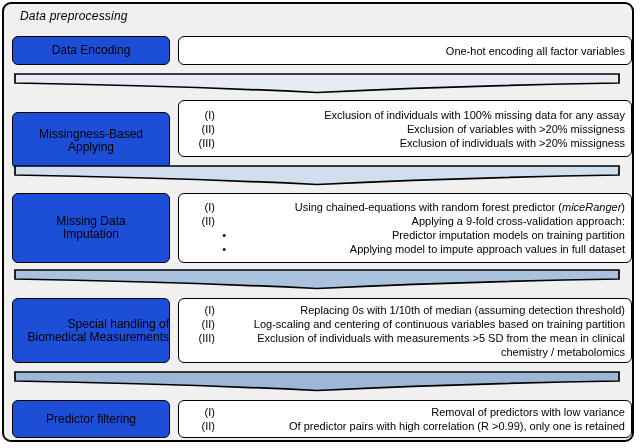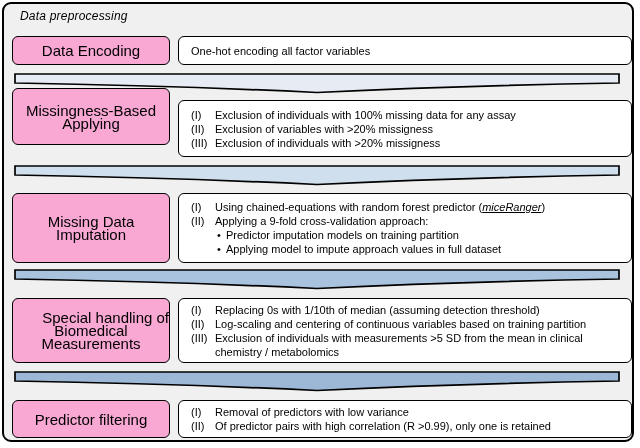--- a/index.html
+++ b/index.html
@@ -13,36 +13,36 @@
     border:2px solid #000; border-radius:9px; background:#f0f0f0;
     box-sizing:border-box;
   }
   .title {
     position:absolute; left:16px; top:5px;
     font-size:12px; font-style:italic; letter-spacing:0.2px;
   }
   .row { position:absolute; left:0; width:100%; }
   .labelbox {
     position:absolute; left:8px; width:158px; box-sizing:border-box;
-    background:#f9a8d4; border:1.6px solid #000; border-radius:6px;
+    background:#1d4ed8; border:1.6px solid #000; border-radius:6px;
     display:flex; flex-direction:column; align-items:center; justify-content:center;
-    text-align:center; font-size:15px; line-height:13px;
+    text-align:center; font-size:12px; line-height:13px;
   }
   .detailbox {
     position:absolute; left:174px; width:454px; box-sizing:border-box;
     background:#ffffff; border:1.6px solid #000; border-radius:6px;
     display:flex; flex-direction:column; justify-content:center;
-    font-size:11px; line-height:14px; padding:2px 6px 2px 12px;
+    font-size:11px; line-height:14px; padding:2px 6px 2px 12px;text-align:right;
   }
   .line { display:flex; align-items:flex-start; }
   .marker { width:24px; flex:none; }
   .ltext { flex:1; }
   .line.indent { padding-left:26px; }
   .bullet { width:9px; flex:none; }
-  .it { font-style:italic;text-decoration:underline; }
+  .it { font-style:italic; }
   .arrow { position:absolute; left:10px; width:606px; height:21px; }
   .arrow svg { display:block; width:606px; height:21px; }
 </style>
 </head>
 <body>
 
 <div class="frame">
 
   <div class="title">Data preprocessing</div>
 
@@ -57,21 +57,21 @@
     </div>
   </div>
 
   <div class="arrow" style="top:69px;">
     <svg viewBox="0 0 606 21" preserveAspectRatio="none">
       <path d="M1,1 L605,1 L605,10 Q450,12.5 303,19.5 Q156,12.5 1,10 Z" stroke="#000000" stroke-width="1.7" fill="#e7ecf4"></path>
     </svg>
   </div>
 
   <div class="row">
-    <div class="labelbox" style="top:84px; height:57px;">
+    <div class="labelbox" style="top:108px; height:57px;">
       <span>Missingness-Based</span>
       <span>Applying</span>
     </div>
     <div class="detailbox" style="top:96px; height:57px;">
       <div class="line">
         <span class="marker">(I)</span>
         <span class="ltext">Exclusion of individuals with 100% missing data for any assay</span>
       </div>
       <div class="line">
         <span class="marker">(II)</span>

